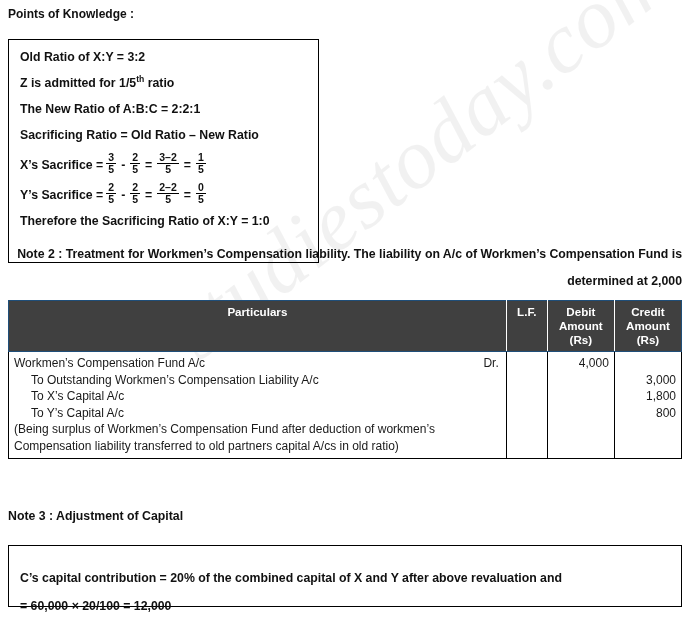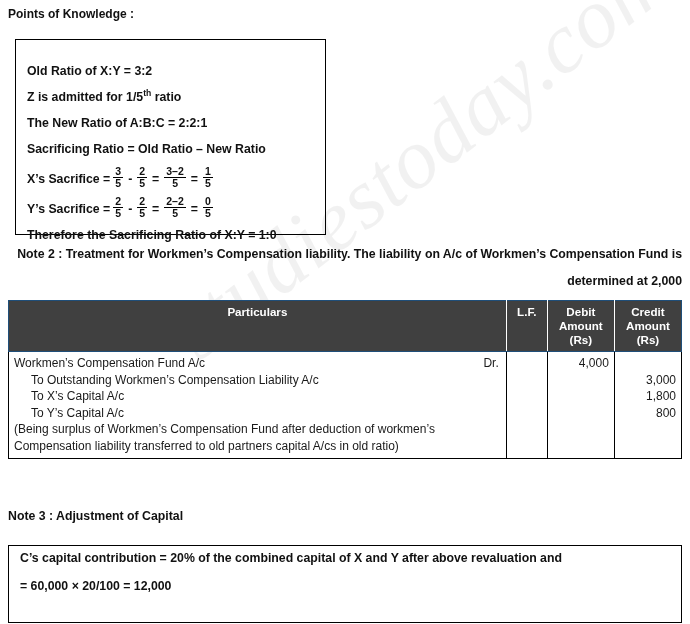--- a/index.html
+++ b/index.html
@@ -58,25 +58,25 @@
   }
 
   
   .panel {
     border: 1.4px solid #000000;
     background: transparent;
     box-sizing: border-box;
   }
   #knowledge-box {
     position: absolute;
-    left: 15px;
+    left: 8px;
     top: 33px;
     width: 311px;
-    height: 196px;
-    padding: 23px 0 0 0;
+    height: 224px;
+    padding: 9px 0 0 0;
   }
   #knowledge-box .kline {
     font-size: 12.3px;
     font-weight: bold;
     line-height: 16px;
     padding: 0 0 0 11px;
     margin-bottom: 10px;
     white-space: nowrap;
   }
   #knowledge-box .kline.frac-line {
@@ -177,22 +177,22 @@
   .narration { display: block; white-space: normal; }
   .amt-line { display: block; }
   .amt-spacer { display: block; visibility: hidden; }
 
   
   #capital-box {
     position: absolute;
     left: 8px;
     top: 539px;
     width: 674px;
-    height: 78px;
-    padding: 4px 0 0 0;
+    height: 62px;
+    padding: 24px 0 0 0;
     box-sizing: border-box;
   }
   #capital-box .cline {
     font-size: 12.3px;
     font-weight: bold;
     line-height: 16px;
     padding: 0 10px 0 11px;
     margin-bottom: 12px;
   }
   #capital-box .cline:last-child { margin-bottom: 0; }

